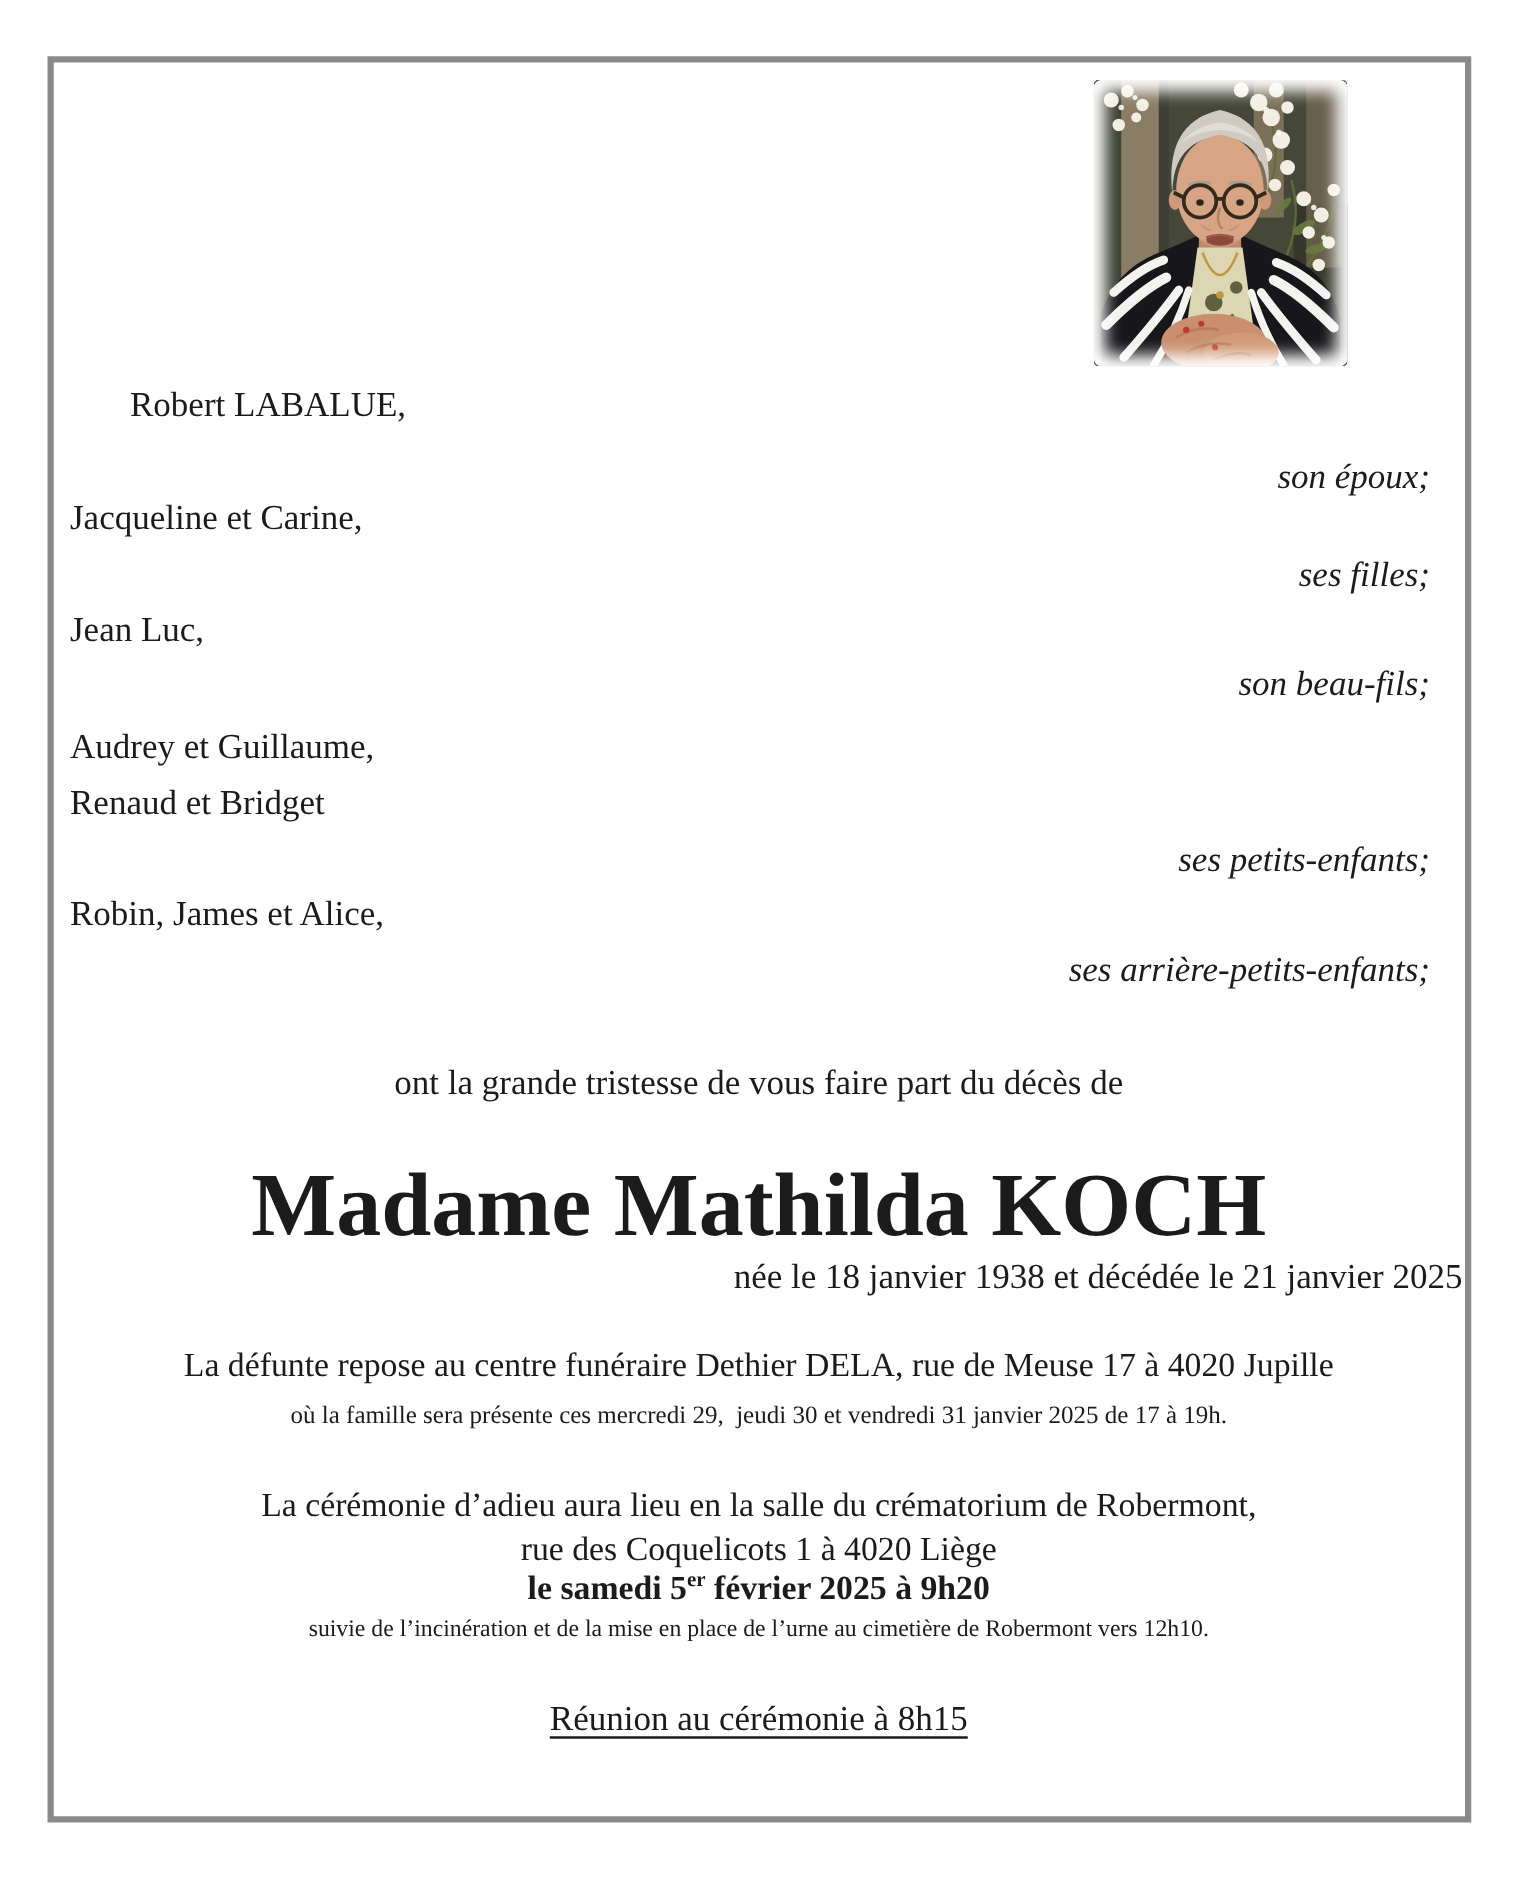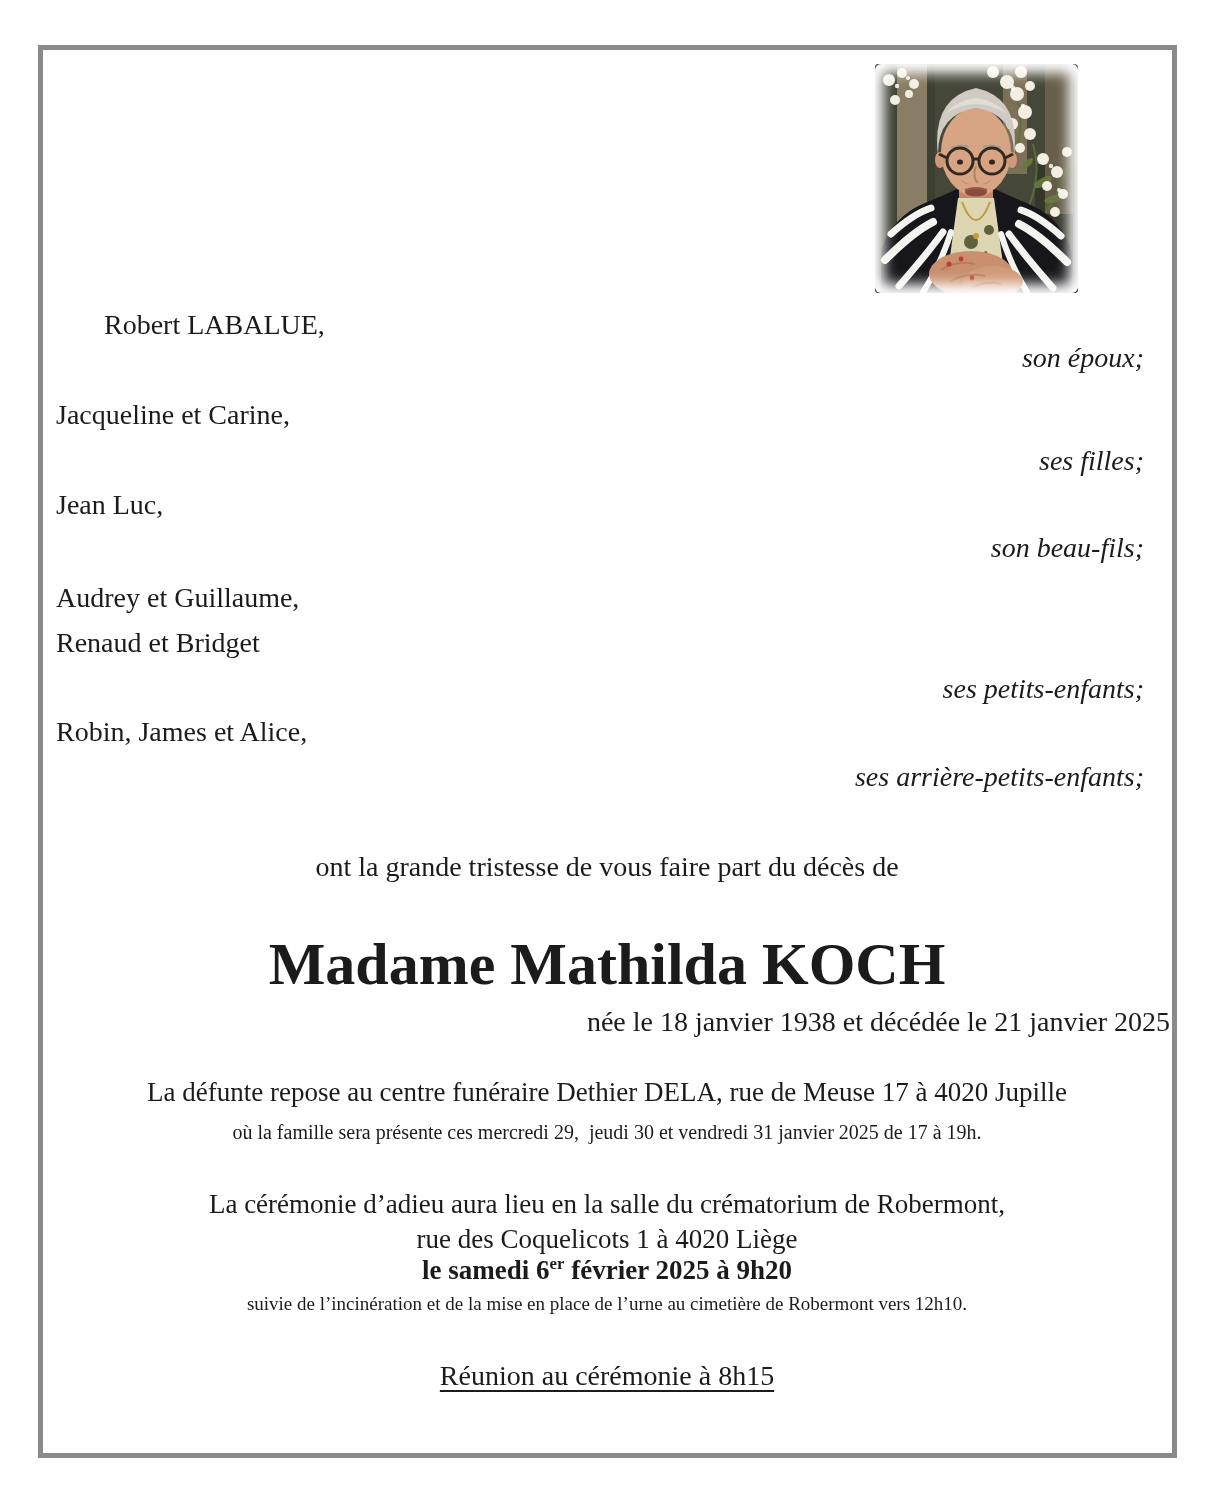--- a/index.html
+++ b/index.html
@@ -33,35 +33,35 @@
     white-space: pre-wrap;
   }
   .fam-left  { left: 56px; }
   .fam-right { right: 70px; font-style: italic; }
   .center {
     left: 44px;
     width: 1126px;
     text-align: center;
   }
   .l0  { top: 307px; margin-left: 48px; }
-  .l1  { top: 340px; }
+  .l1  { top: 364px; }
   .l2  { top: 397px; }
   .l3  { top: 443px; }
   .l4  { top: 487px; }
   .l5  { top: 530px; margin-left: 19px; }
   .l6  { top: 580px; }
   .l7  { top: 625px; }
   .l8  { top: 671px; }
   .l9  { top: 714px; }
   .l10 { top: 759px; }
 
   .intro   { top: 849px; }
   .deceased-name {
     top: 928px;
-    font-size: 60px;
+    font-size: 72px;
     line-height: 72px;
     font-weight: 700;
   }
   .dates   { top: 1004px; text-align: right; }
   .v1      { top: 1074px; font-size: 27px; }
   .v2      { top: 1114px; font-size: 20px; }
   .c1      { top: 1186px; font-size: 27px; }
   .c2      { top: 1221px; font-size: 27px; }
   .c3      { top: 1252px; font-size: 27px; font-weight: 700; }
   .c3 sup  { font-size: 0.62em; line-height: 0; }
@@ -230,16 +230,16 @@
 
 <div class="line center intro">ont la grande tristesse de vous faire part du décès de</div>
 <div class="line center deceased-name">Madame Mathilda KOCH</div>
 <div class="line center dates">née le 18 janvier 1938 et décédée le 21 janvier 2025</div>
 
 <div class="line center v1">La défunte repose au centre funéraire Dethier DELA, rue de Meuse 17 à 4020 Jupille</div>
 <div class="line center v2">où la famille sera présente ces mercredi 29,  jeudi 30 et vendredi 31 janvier 2025 de 17 à 19h.</div>
 
 <div class="line center c1">La cérémonie d’adieu aura lieu en la salle du crématorium de Robermont,</div>
 <div class="line center c2">rue des Coquelicots 1 à 4020 Liège</div>
-<div class="line center c3"><span>le samedi 6</span><sup>er</sup><span> février 2025 à 9h20</span></div>
+<div class="line center c3"><span>le samedi 5</span><sup>er</sup><span> février 2025 à 9h20</span></div>
 <div class="line center c4">suivie de l’incinération et de la mise en place de l’urne au cimetière de Robermont vers 12h10.</div>
 
 <div class="line center meeting">Réunion au cérémonie à 8h15</div>
 
 </body></html>

